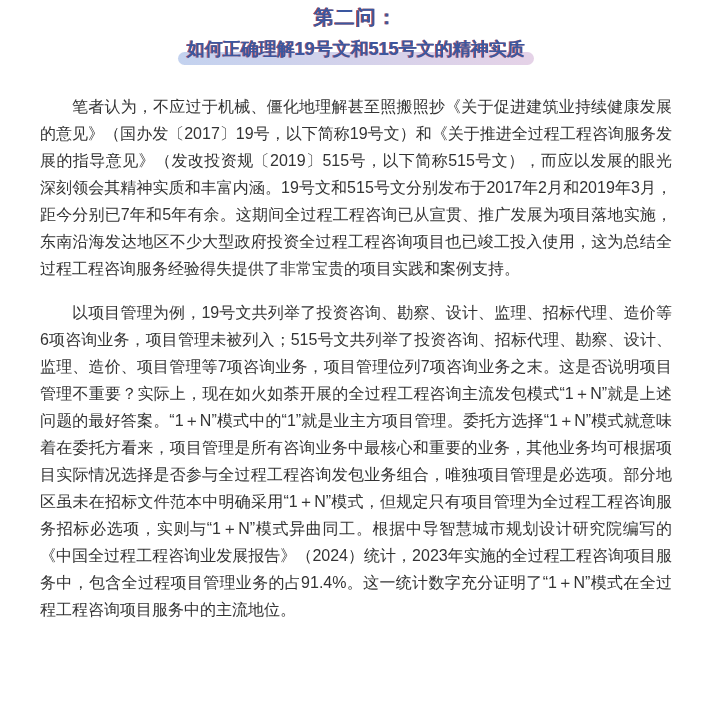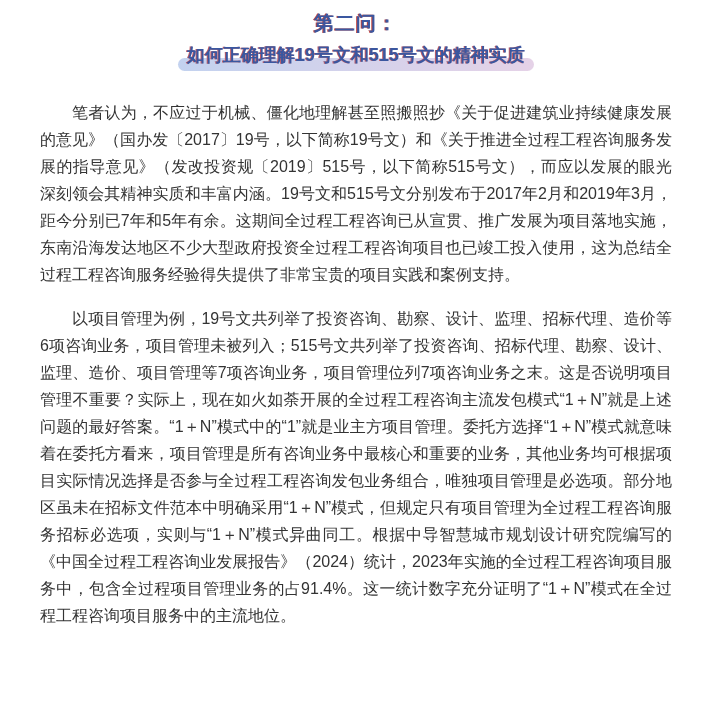--- a/index.html
+++ b/index.html
@@ -17,21 +17,21 @@
   }
   .page {
     width: 712px;
     height: 706px;
     margin: 0 auto;
     background: #ffffff;
     overflow: hidden;
     font-family: "Liberation Sans", sans-serif;
   }
   .article-header {
-    padding-top: 11px;
+    padding-top: 5px;
   }
   .section-title {
     margin: 0;
     text-align: center;
     font-size: 20px;
     line-height: 24px;
     font-weight: bold;
     letter-spacing: 1px;
     color: var(--accent-blue);
     text-shadow: -1px 0 0 var(--accent-red);

